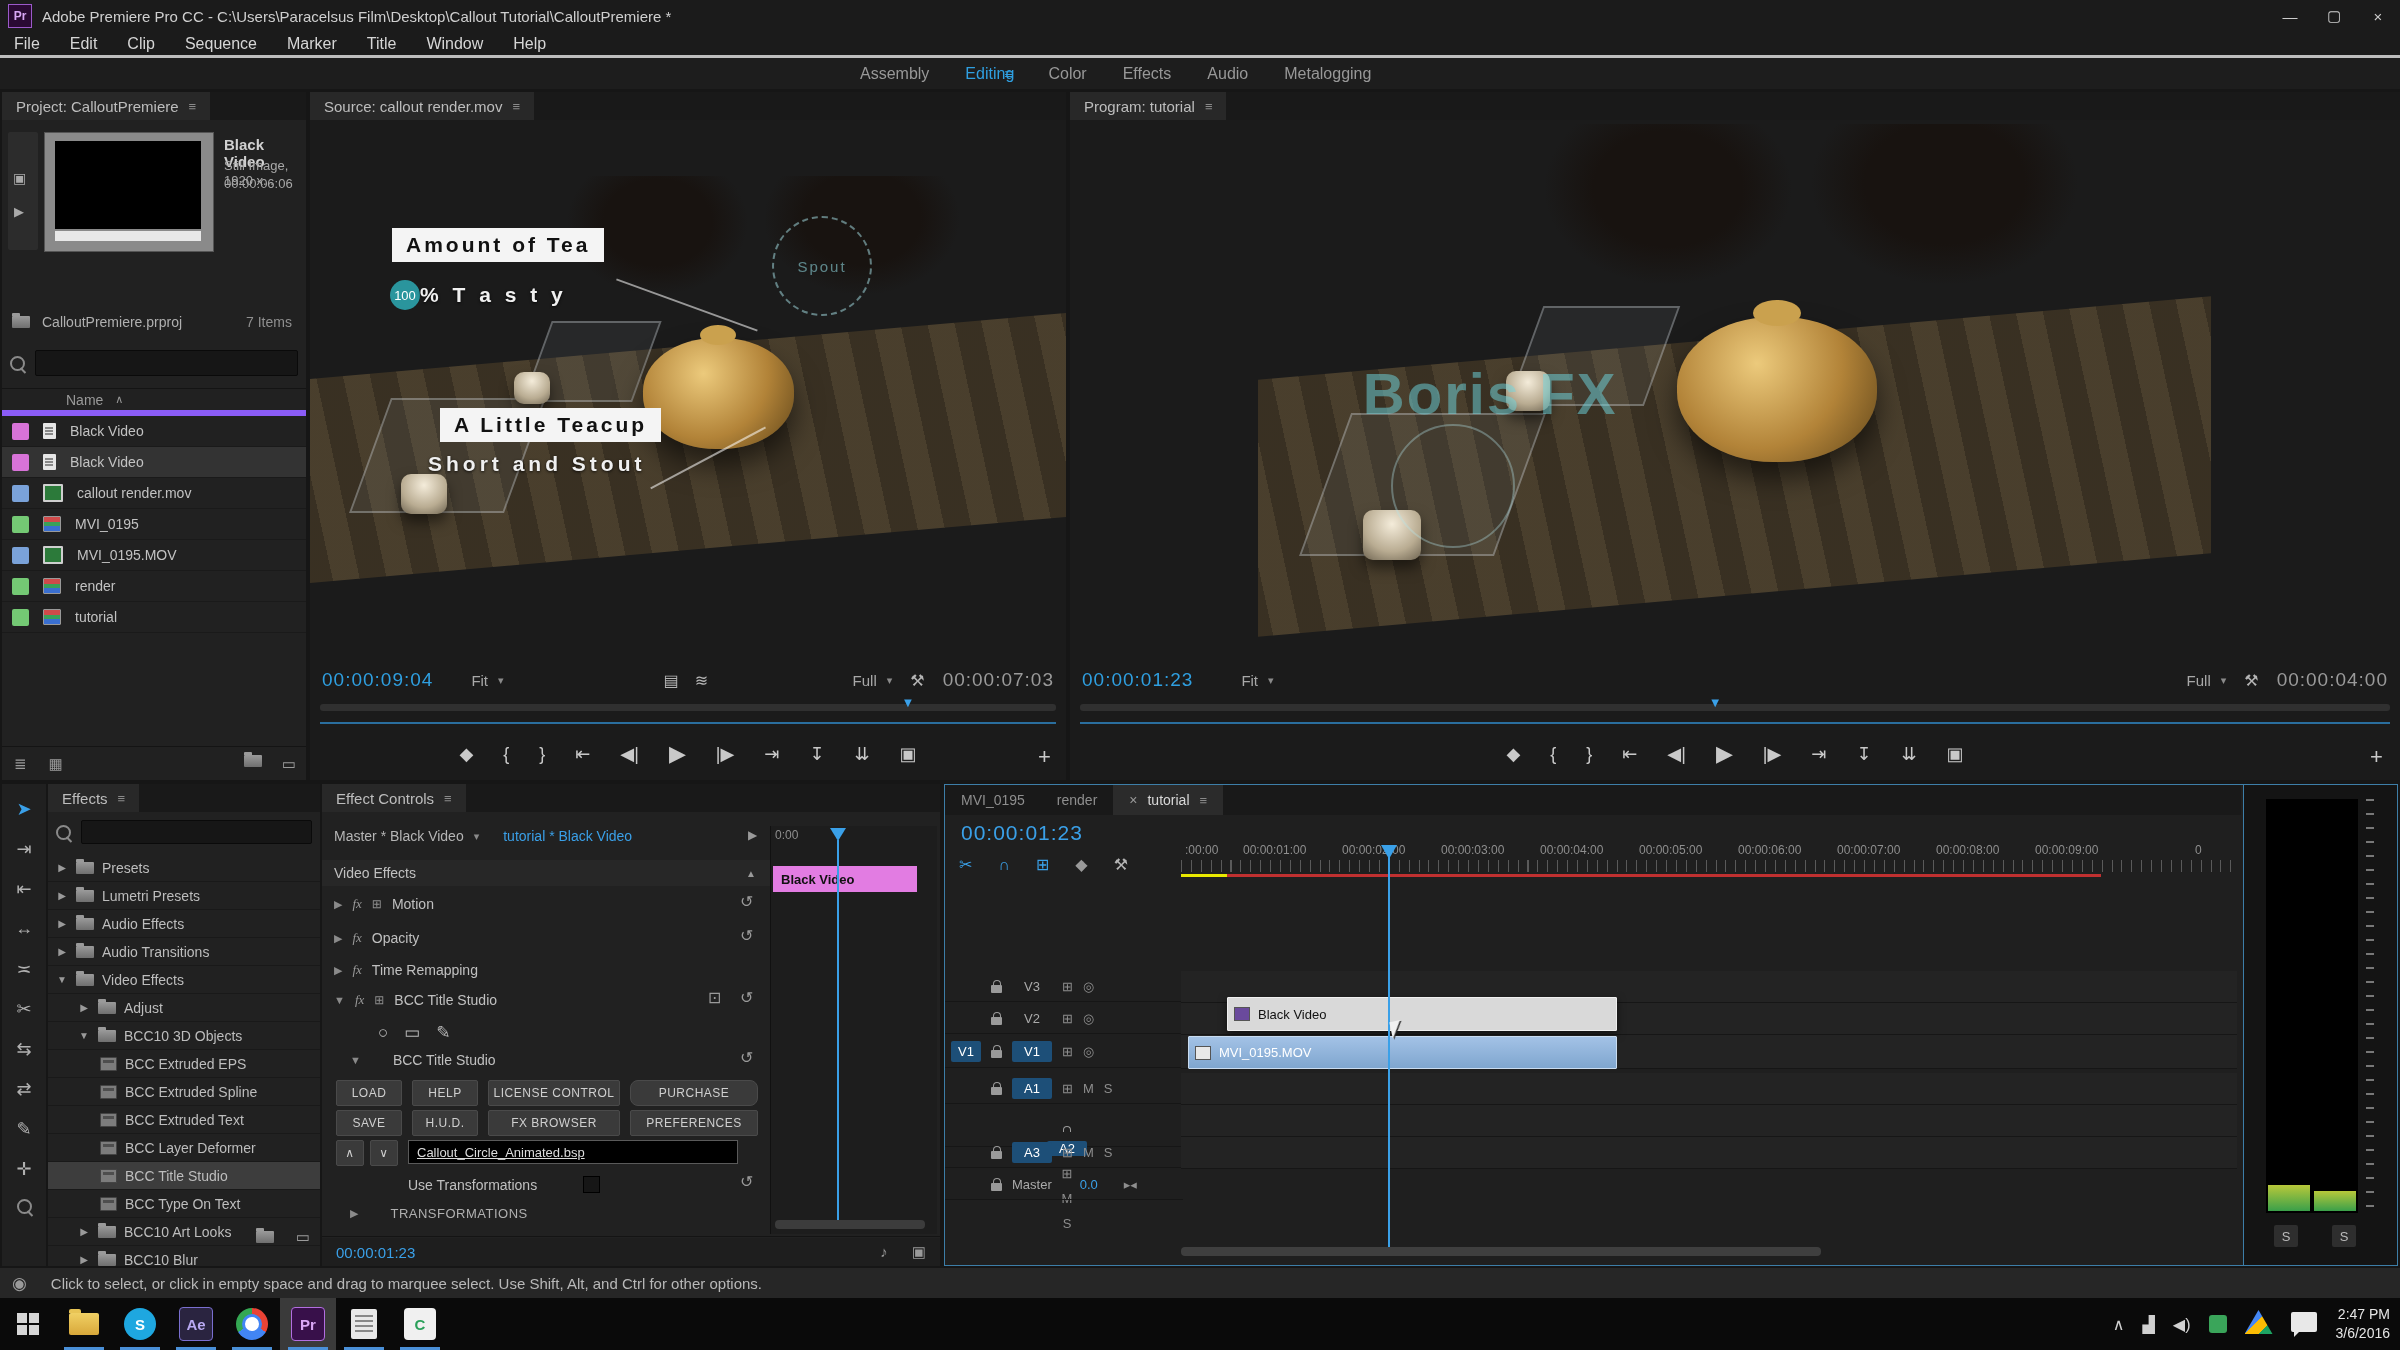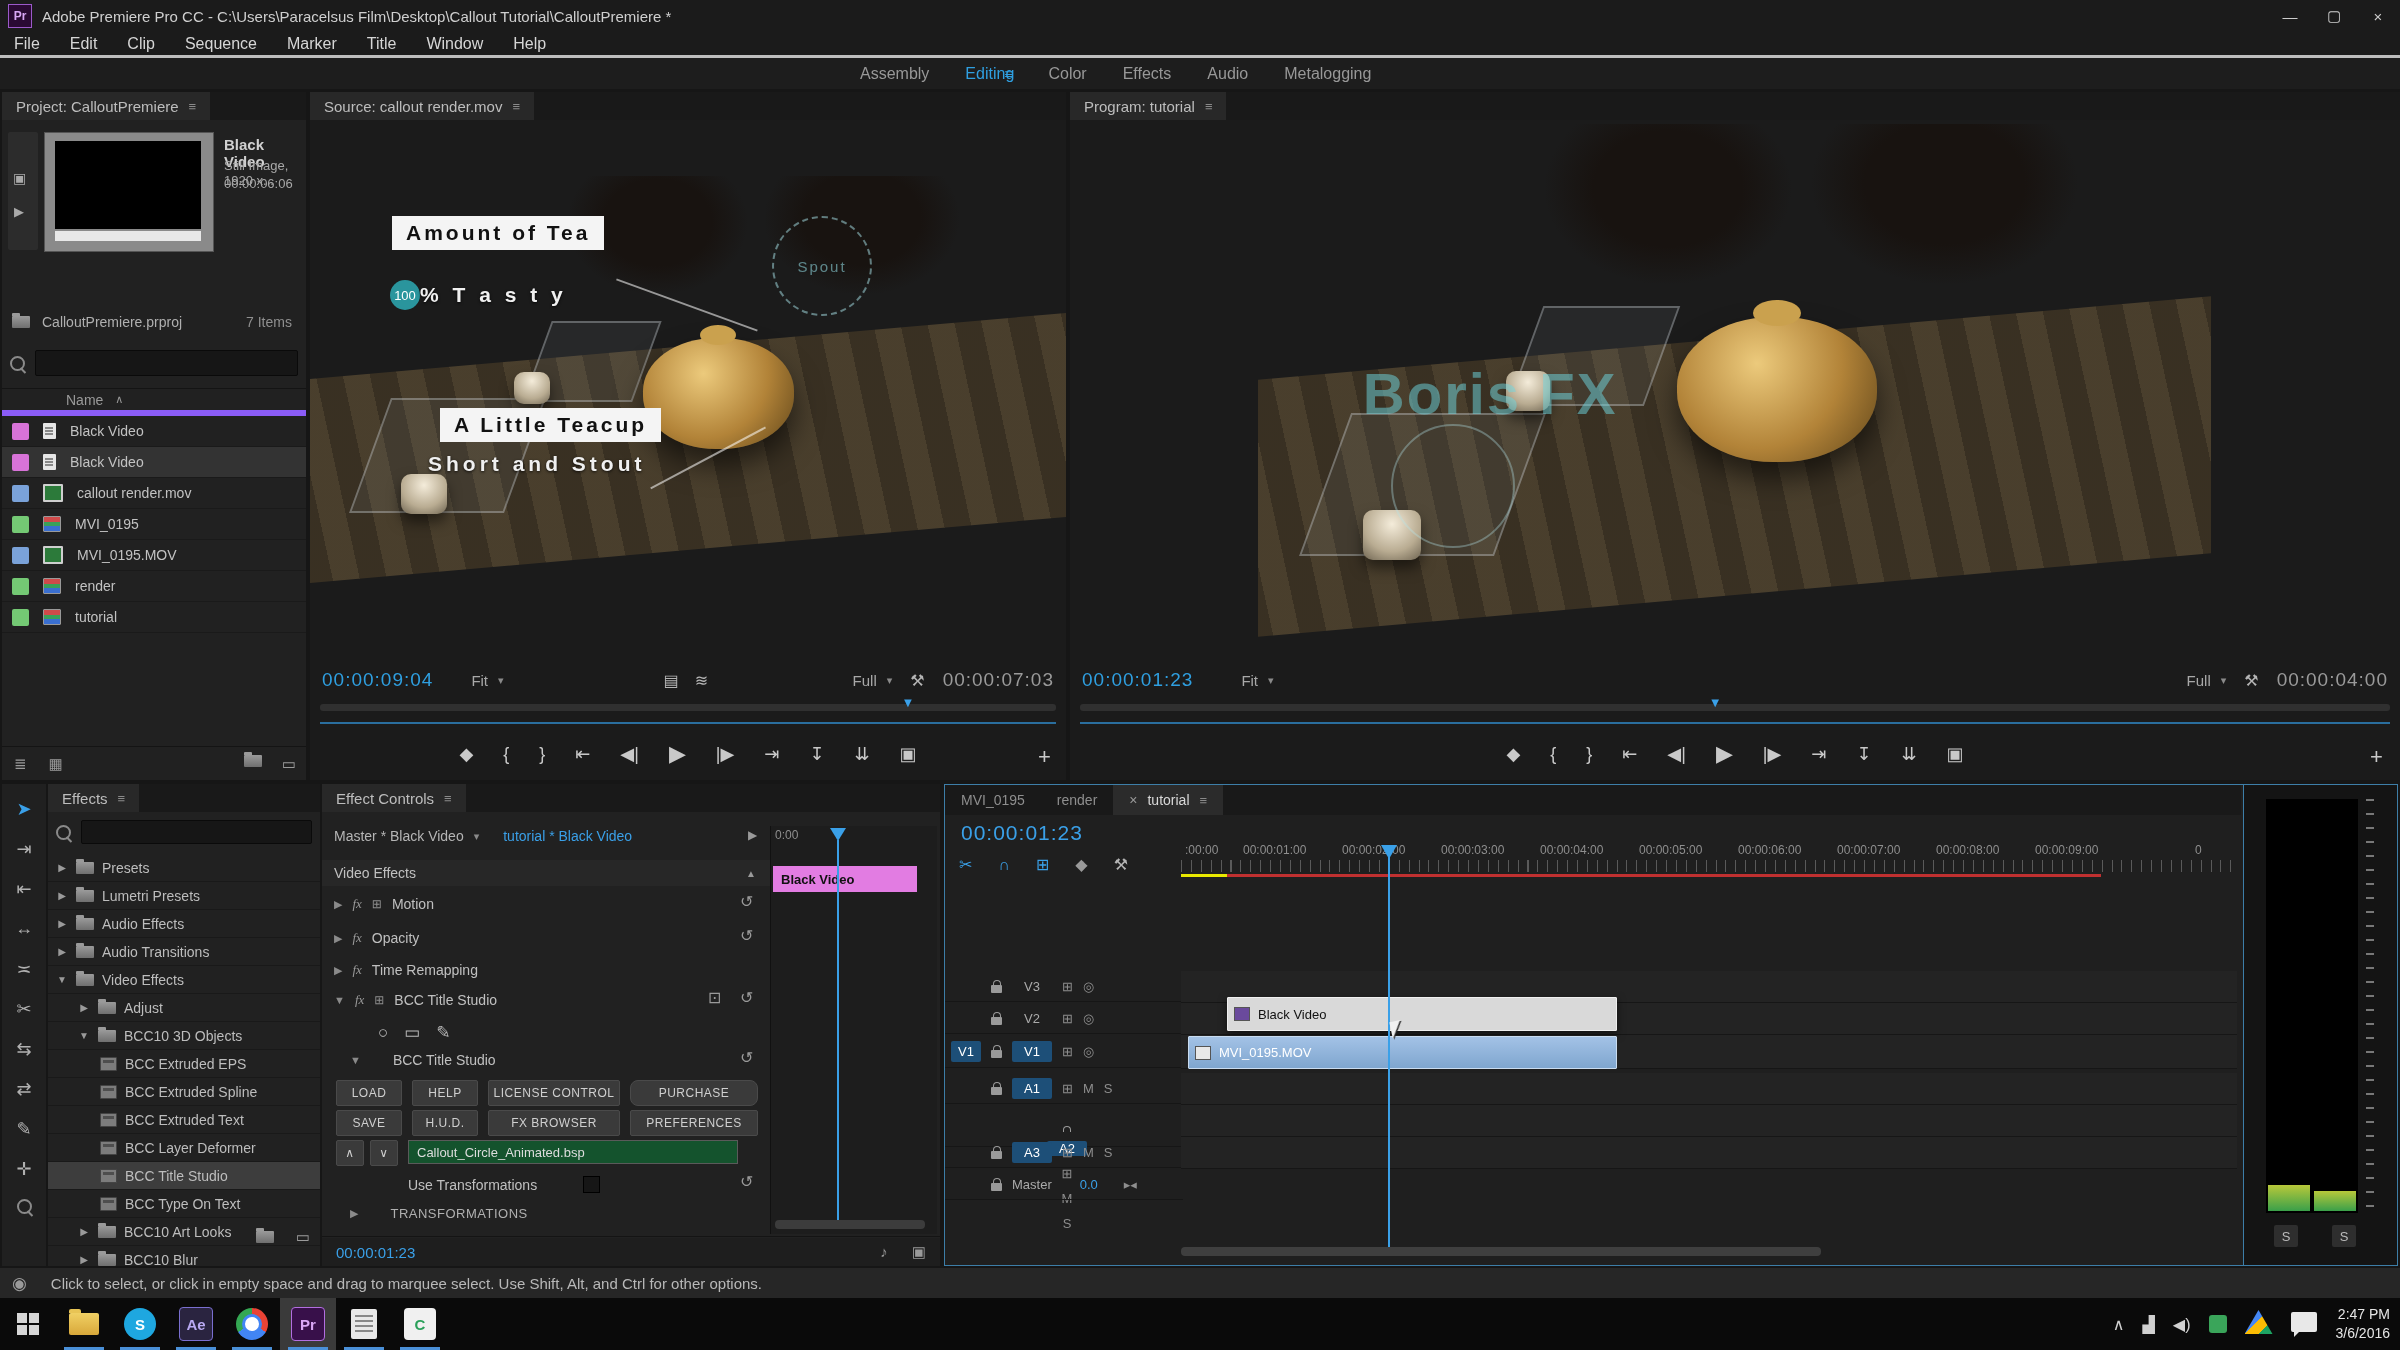--- a/index.html
+++ b/index.html
@@ -261,21 +261,21 @@
       <div class="runner"></div>
       <div class="hand" style="left:34%;top:-6%;width:24%;height:34%;"></div>
       <div class="hand" style="left:60%;top:-8%;width:26%;height:36%;"></div>
       <div class="plate" style="left:8%;top:52%;width:20%;height:26%;"></div>
       <div class="plate" style="left:30%;top:34%;width:14%;height:18%;"></div>
       <div class="teapot" style="left:44%;top:38%;width:20%;height:26%;"></div>
       <div class="candle" style="left:12%;top:70%;width:46px;height:40px;"></div>
       <div class="candle" style="left:27%;top:46%;width:36px;height:32px;"></div>
       <div class="leader" style="left:40%;top:30%;width:150px;transform:rotate(20deg);"></div>
       <div class="leader" style="left:44%;top:66%;width:130px;transform:rotate(-28deg);"></div>
-      <div class="whitebox" style="left:82px;top:40px;">Amount of Tea</div>
+      <div class="whitebox" style="left:82px;top:52px;">Amount of Tea</div>
       <div class="badge" style="left:80px;top:104px;">
         <span class="circ">100</span>
         <span class="ovl-sub" style="position:static;">% T a s t y</span>
       </div>
       <div class="dashcirc" style="left:462px;top:40px;width:96px;height:96px;">
         <span>Spout</span>
       </div>
       <div class="whitebox" style="left:130px;top:232px;">A Little Teacup</div>
       <div class="ovl-sub" style="left:118px;top:276px;">Short and Stout</div>
     </div>
@@ -541,21 +541,21 @@
     <div class="ecbtn" style="left:90px;top:296px;width:64px;">HELP</div>
     <div class="ecbtn" style="left:166px;top:296px;width:130px;">LICENSE CONTROL</div>
     <div class="ecbtn" style="left:308px;top:296px;width:126px;border-radius:8px;">PURCHASE</div>
     <div class="ecbtn" style="left:14px;top:326px;width:64px;">SAVE</div>
     <div class="ecbtn" style="left:90px;top:326px;width:64px;">H.U.D.</div>
     <div class="ecbtn" style="left:166px;top:326px;width:130px;">FX BROWSER</div>
     <div class="ecbtn" style="left:308px;top:326px;width:126px;">PREFERENCES</div>
 
     <div class="ecbtn" style="left:14px;top:356px;width:26px;">∧</div>
     <div class="ecbtn" style="left:48px;top:356px;width:26px;">∨</div>
-    <div class="abs" style="left:86px;top:356px;width:330px;height:24px;background:#14532d;border:1px solid #5a5a5a;display:flex;align-items:center;padding-left:8px;box-sizing:border-box;color:#ddd;font-size:13px;">Callout_Circle_Animated.bsp</div>
+    <div class="abs" style="left:86px;top:356px;width:330px;height:24px;background:#000000;border:1px solid #5a5a5a;display:flex;align-items:center;padding-left:8px;box-sizing:border-box;color:#ddd;font-size:13px;text-decoration:underline;">Callout_Circle_Animated.bsp</div>
 
     <div class="ecrow" style="left:86px;top:392px;">
       <span>Use Transformations</span>
       <span style="display:inline-block;width:15px;height:15px;background:#161616;border:1px solid #000;margin-left:36px;"></span>
     </div>
     <span class="reset" style="left:418px;top:388px;">↺</span>
     <div class="ecrow" style="left:28px;top:422px;">
       <span class="ddcaret">▶</span>
       <span style="margin-left:22px;font-size:13px;color:#b0b0b0;letter-spacing:.5px;">TRANSFORMATIONS</span>
     </div>

